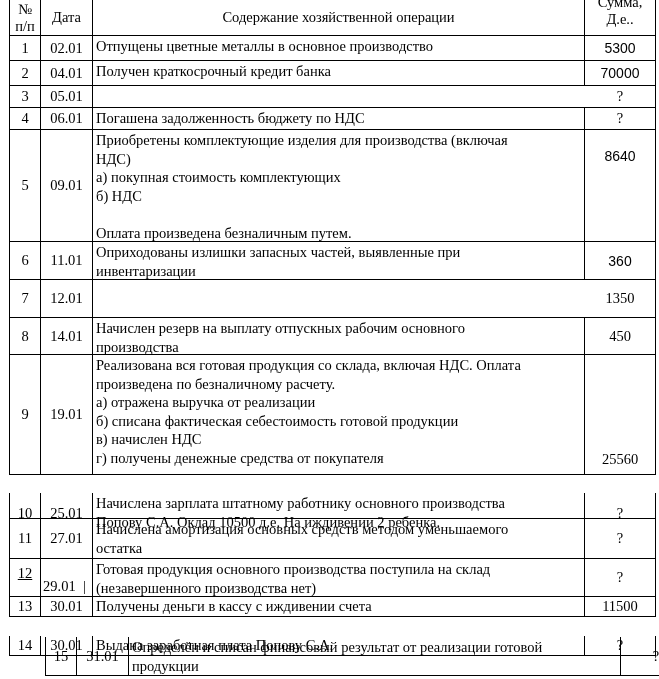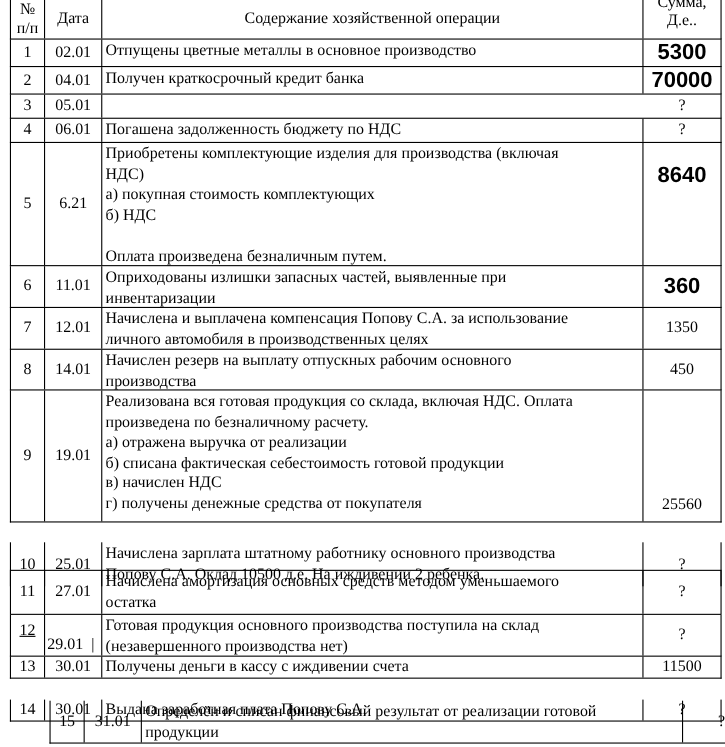--- a/index.html
+++ b/index.html
@@ -12,21 +12,21 @@
   .row.first { border-top: 0; }
   .row.top { border-top: 1.4px solid #000; padding-left: 8px; }
   .cell { position: absolute; top: 0; bottom: 0; box-sizing: border-box; }
   .c-num { left: 0; width: 31px; border-right: 1.2px solid #000;
            display: flex; align-items: center; justify-content: center; }
   .c-date { left: 31px; width: 52px; border-right: 1.2px solid #000;
             display: flex; align-items: center; justify-content: center; }
   .c-desc { left: 83px; width: 492px; border-right: 1.2px solid #000;
             padding: 1px 3px; line-height: 18.5px; white-space: pre-line; }
   .c-sum { left: 575px; right: 0; display: flex; align-items: center; justify-content: center; }
-  .sans { font-family: "Liberation Sans", sans-serif; font-size: 20px; font-weight: bold; }
+  .sans { font-family: "Liberation Sans", sans-serif; font-size: 14px; }
   .hdr .c-num { line-height: 17px; text-align: center; flex-direction: column; }
   .hdr .c-desc { display: flex; align-items: center; justify-content: center; white-space: normal; }
   .hdr .c-sum { flex-direction: column; line-height: 17px; justify-content: flex-start; margin-top: -6px; }
   .r5 .c-sum { align-items: flex-start; padding-top: 18px; }
   .r9 .c-sum { align-items: flex-end; padding-bottom: 6px; }
   .r12 .c-num { padding-bottom: 8px; text-decoration: underline; }
   .r12 .c-date { align-items: flex-end; justify-content: flex-start; padding-left: 2px; padding-bottom: 1px; }
 </style>
 </head>
 <body>
@@ -68,43 +68,41 @@
 
   <div class="row" style="top:108px;height:22px;">
     <div class="cell c-num">4</div>
     <div class="cell c-date">06.01</div>
     <div class="cell c-desc">Погашена задолженность бюджету по НДС</div>
     <div class="cell c-sum">?</div>
   </div>
 
   <div class="row r5" style="top:130px;height:112px;">
     <div class="cell c-num">5</div>
-    <div class="cell c-date">6.21</div>
+    <div class="cell c-date">09.01</div>
     <div class="cell c-desc">Приобретены комплектующие изделия для производства (включая
 НДС)
 а) покупная стоимость комплектующих
 б) НДС
 
 Оплата произведена безналичным путем.</div>
     <div class="cell c-sum sans">8640</div>
   </div>
 
   <div class="row" style="top:242px;height:38px;">
     <div class="cell c-num">6</div>
     <div class="cell c-date">11.01</div>
     <div class="cell c-desc">Оприходованы излишки запасных частей, выявленные при
 инвентаризации</div>
     <div class="cell c-sum sans">360</div>
   </div>
 
   <div class="row" style="top:280px;height:38px;">
     <div class="cell c-num">7</div>
     <div class="cell c-date">12.01</div>
-    <div class="cell c-desc">Начислена и выплачена компенсация Попову С.А. за использование
-личного автомобиля в производственных целях</div>
     <div class="cell c-sum">1350</div>
   </div>
 
   <div class="row" style="top:318px;height:37px;">
     <div class="cell c-num">8</div>
     <div class="cell c-date">14.01</div>
     <div class="cell c-desc">Начислен резерв на выплату отпускных рабочим основного
 производства</div>
     <div class="cell c-sum">450</div>
   </div>

